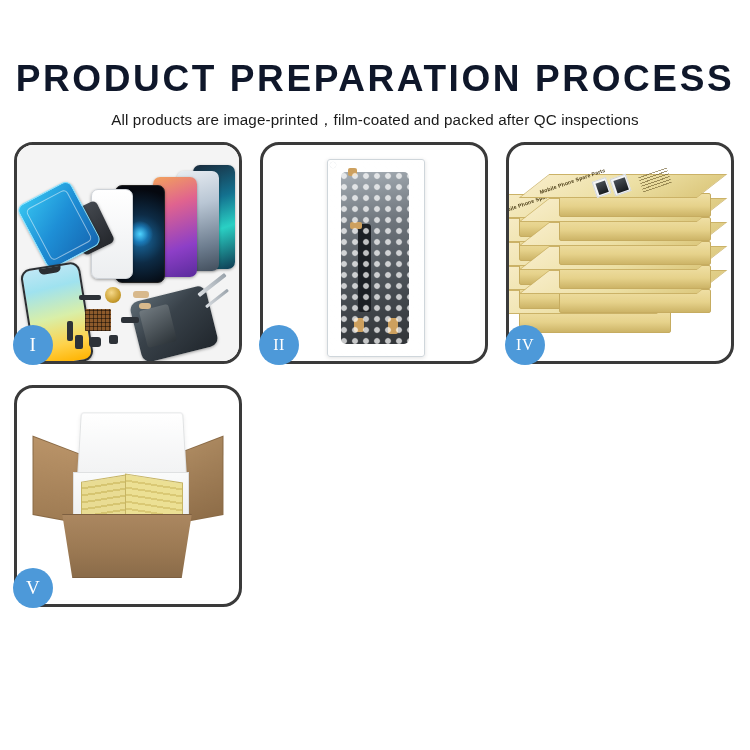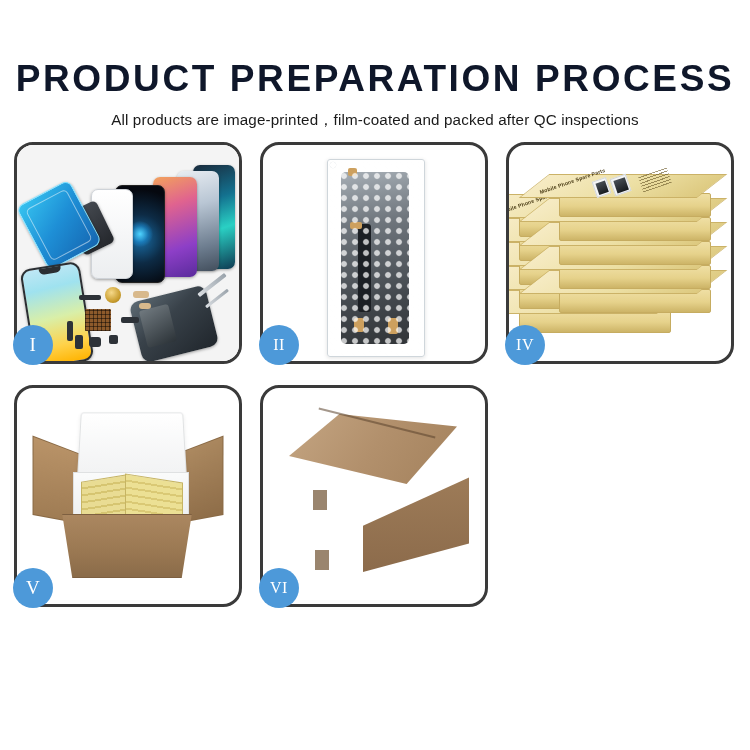--- a/index.html
+++ b/index.html
@@ -512,29 +512,14 @@
         <div class="c5-foam-lid"></div>
         <div class="c5-foam-box"></div>
         <div class="c5-yellow-a"></div>
         <div class="c5-yellow-b"></div>
         <div class="c5-body"></div>
       </div>
     </div>
     <div class="badge">V</div>
   </div>
 
-  <div class="panel">
-    <div class="panel-inner">
-      <div class="stage">
-        <div class="c6">
-          <div class="c6-top"></div>
-          <div class="c6-left"></div>
-          <div class="c6-right"></div>
-          <div class="c6-seam"></div>
-          <div class="c6-tape" style="left:34px; top:76px;"></div>
-          <div class="c6-tape" style="left:36px; top:136px;"></div>
-        </div>
-      </div>
-    </div>
-    <div class="badge w2">VI</div>
-  </div>
 
 </div>
 
 </body></html>

